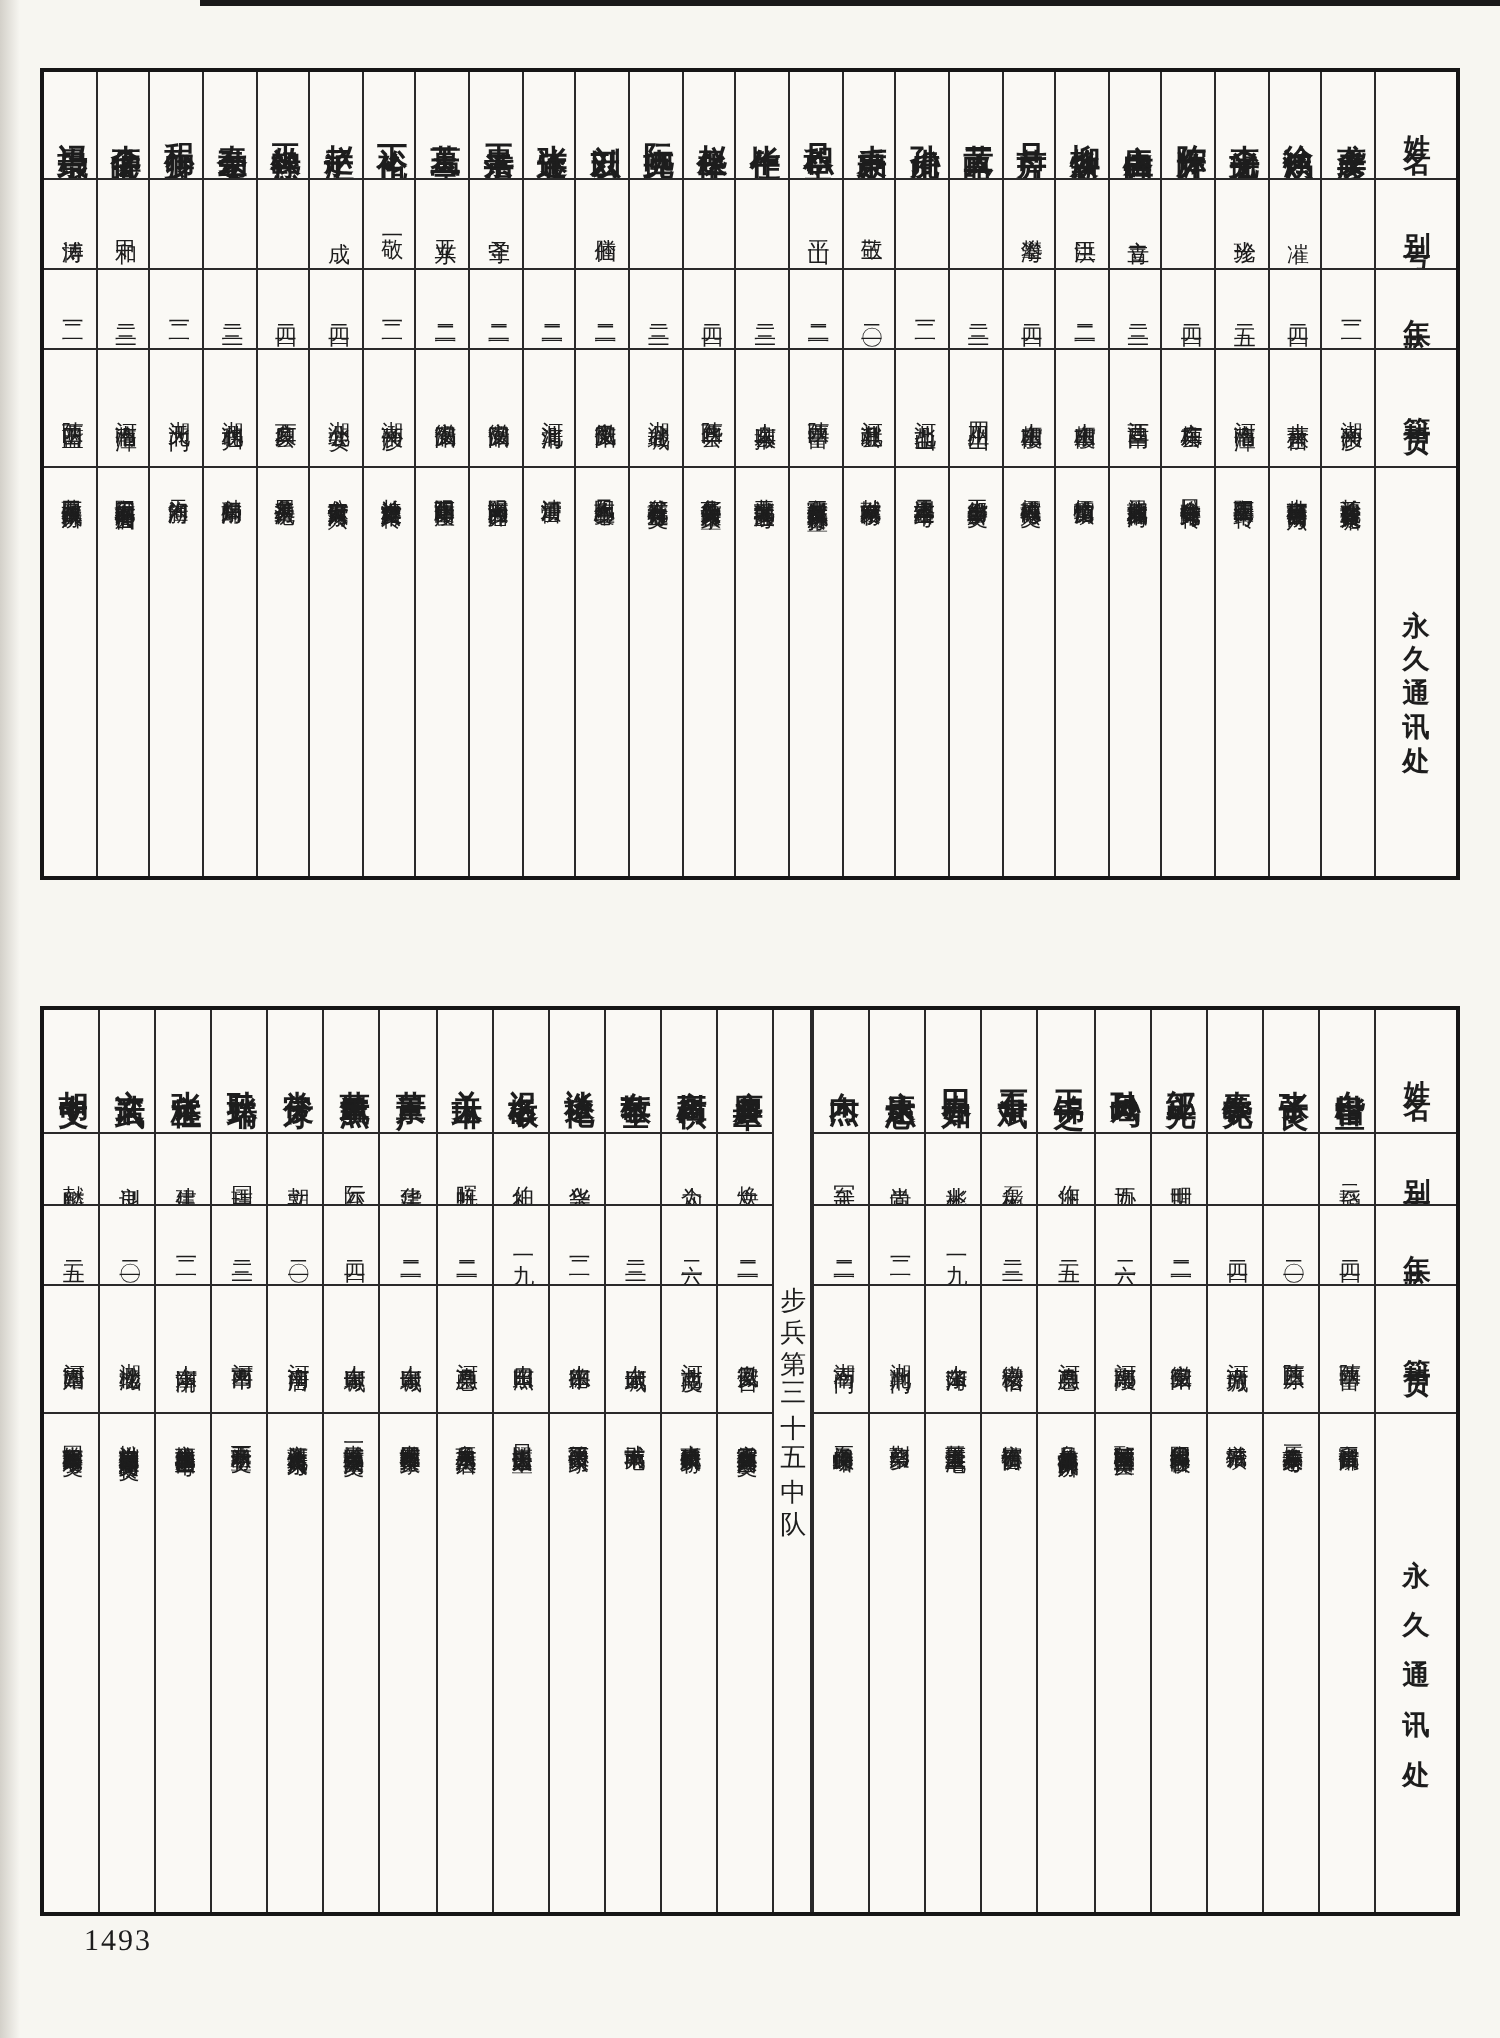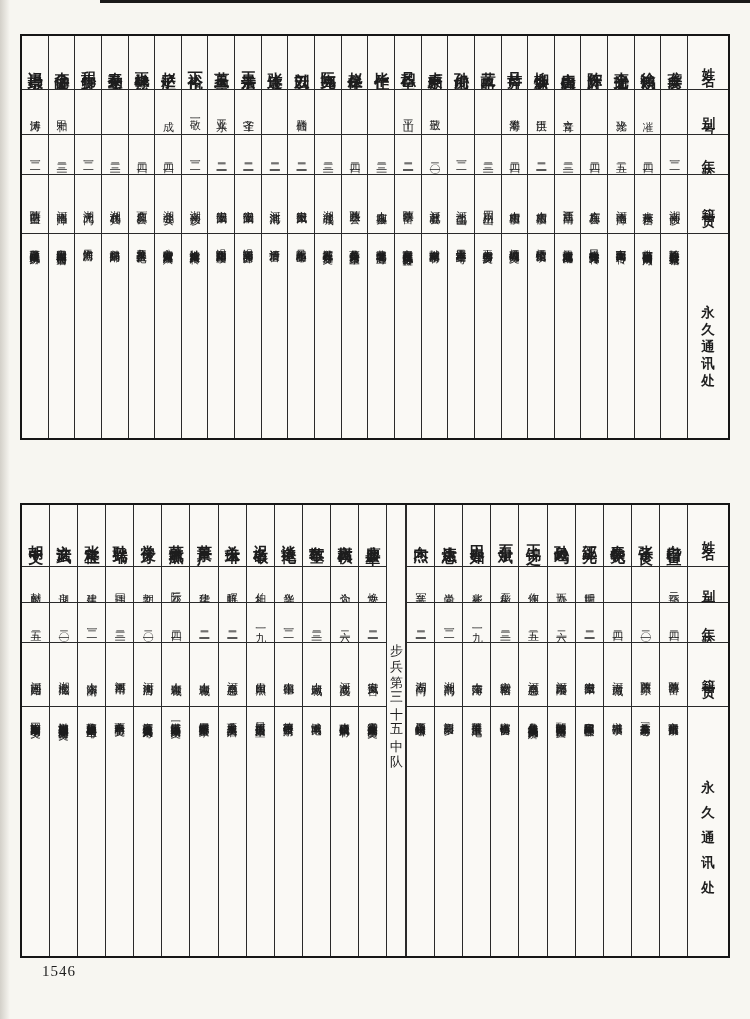--- a/index.html
+++ b/index.html
@@ -421,13 +421,13 @@
     </div>
     <div class="col">
       <div class="cell c-name">胡中文</div>
       <div class="cell c-alias">献麟</div>
       <div class="cell c-age">二五</div>
       <div class="cell c-origin">河南固始</div>
       <div class="cell c-addr">固始南段家集胡万发号交</div>
     </div>
   </div>
 
-<div class="page-number">1546</div>
+<div class="page-number">1493</div>
 
 </body></html>

